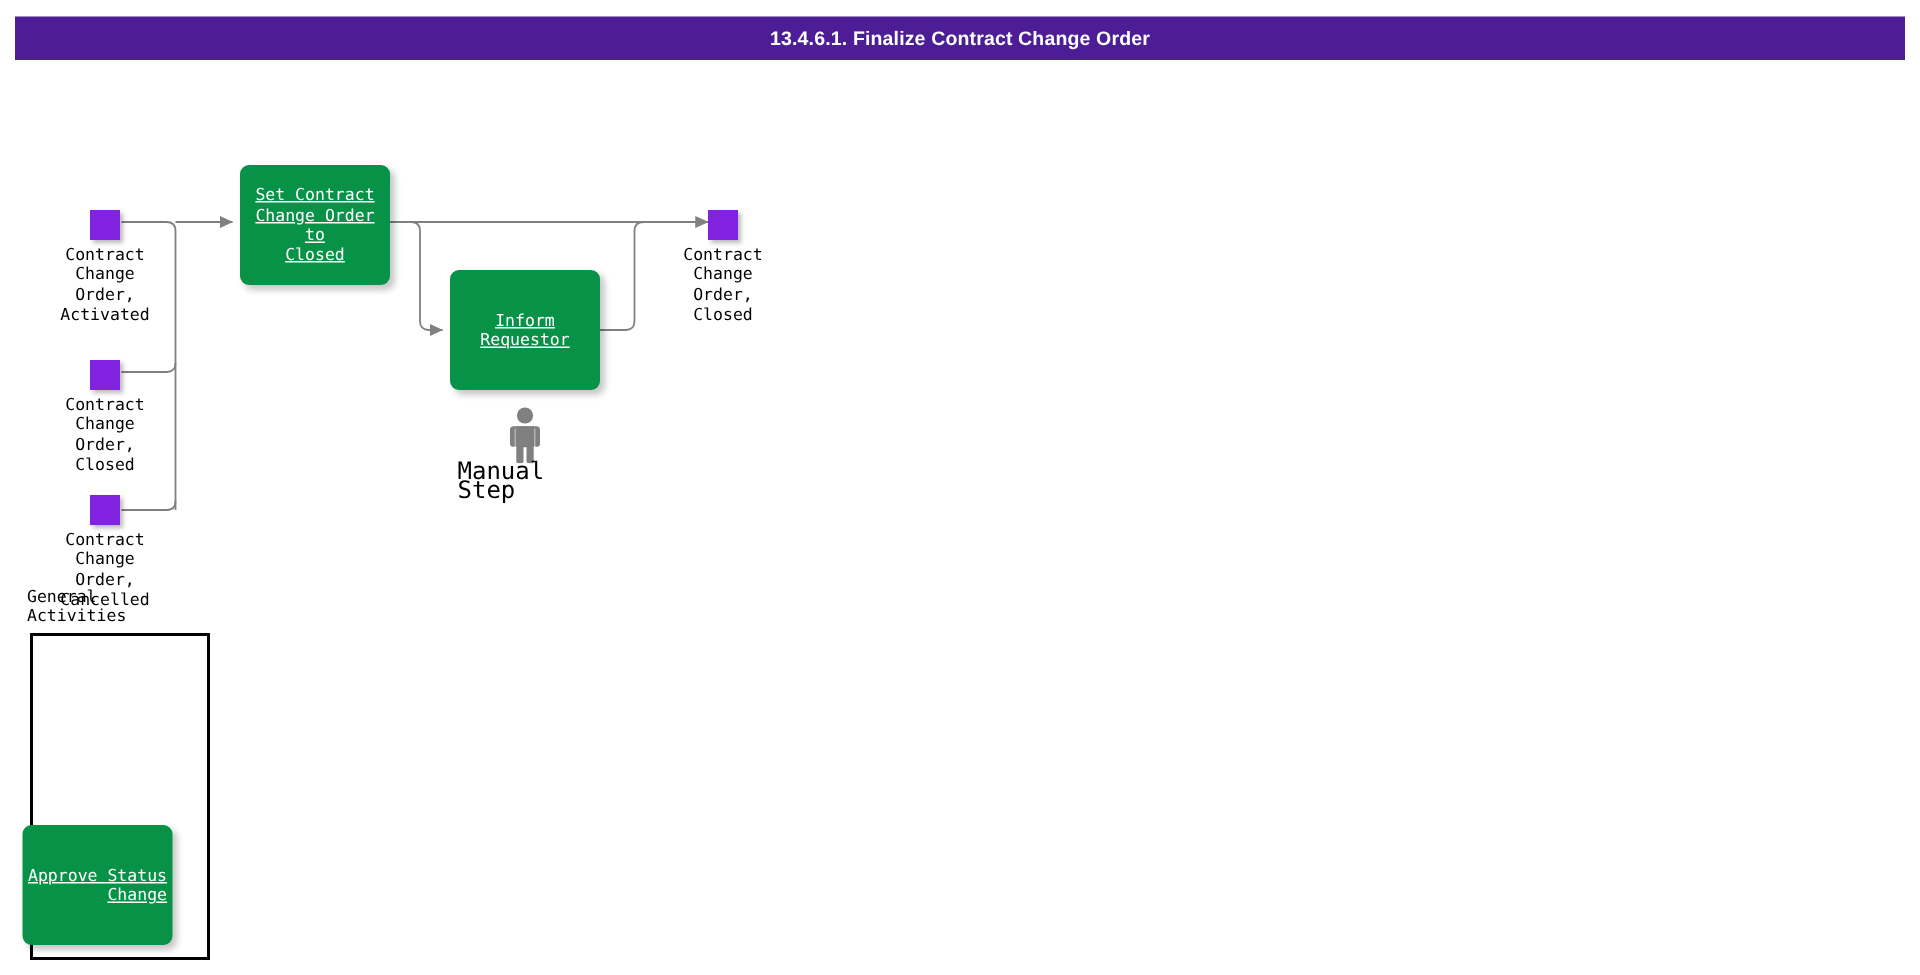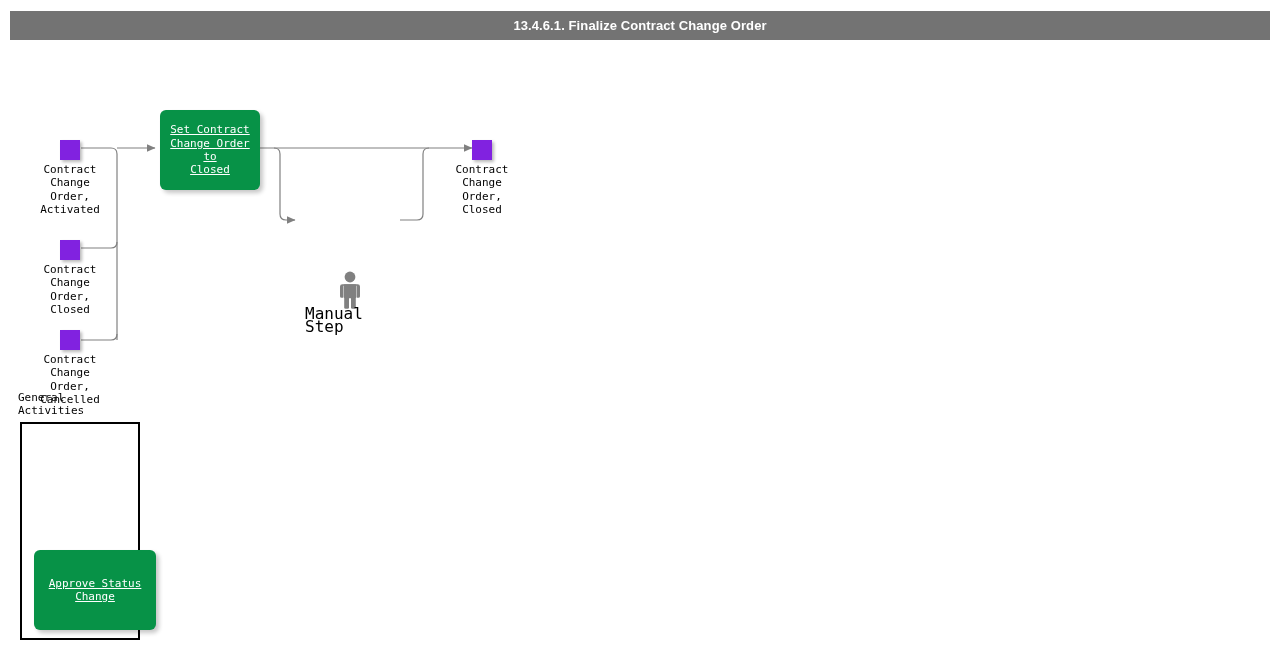--- a/index.html
+++ b/index.html
@@ -19,21 +19,21 @@
     left: 0; top: 0;
     width: 1280px;
     height: 650px;
   }
   .titlebar {
     position: absolute;
     left: 10px;
     top: 11px;
     width: 1260px;
     height: 29px;
-    background: #737373;
+    background: #4c1d95;
     color: #ffffff;
     font-family: "Liberation Sans", sans-serif;
     font-size: 13px;
     font-weight: bold;
     display: flex;
     align-items: center;
     justify-content: center;
     letter-spacing: 0.1px;
   }
   
@@ -159,20 +159,24 @@
       <path d="M400,220 L417,220 Q423,220 423,214 L423,154 Q423,148 429,148"></path>
     </g>
   </svg>
 
   <div class="act" style="left:160px; top:110px; width:100px; height:80px;">
     <span>Set Contract
 Change Order to
 Closed</span>
   </div>
 
+  <div class="act" style="left:300px; top:180px; width:100px; height:80px;">
+    <span>Inform
+Requestor</span>
+  </div>
 
   <div class="event" style="left:70px; top:150px;">
     <span class="sq"></span>
     <span class="cap">Contract
 Change
 Order,
 Activated</span>
   </div>
 
   <div class="event" style="left:70px; top:250px;">
@@ -212,18 +216,18 @@
     <span class="mcap">Manual
 Step</span>
   </div>
 
   <div class="group-label" style="left:18px; top:391px; width:120px;">General
 Activities</div>
 
   <div class="group-box" style="left:20px; top:422px; width:120px; height:218px;"></div>
 
 
-  <div class="act" style="left:34px; top:550px; width:122px; height:80px;">
+  <div class="act" style="left:15px; top:550px; width:100px; height:80px;text-align:right;">
     <span>Approve Status
 Change</span>
   </div>
 
 </div>
 
 </body></html>

